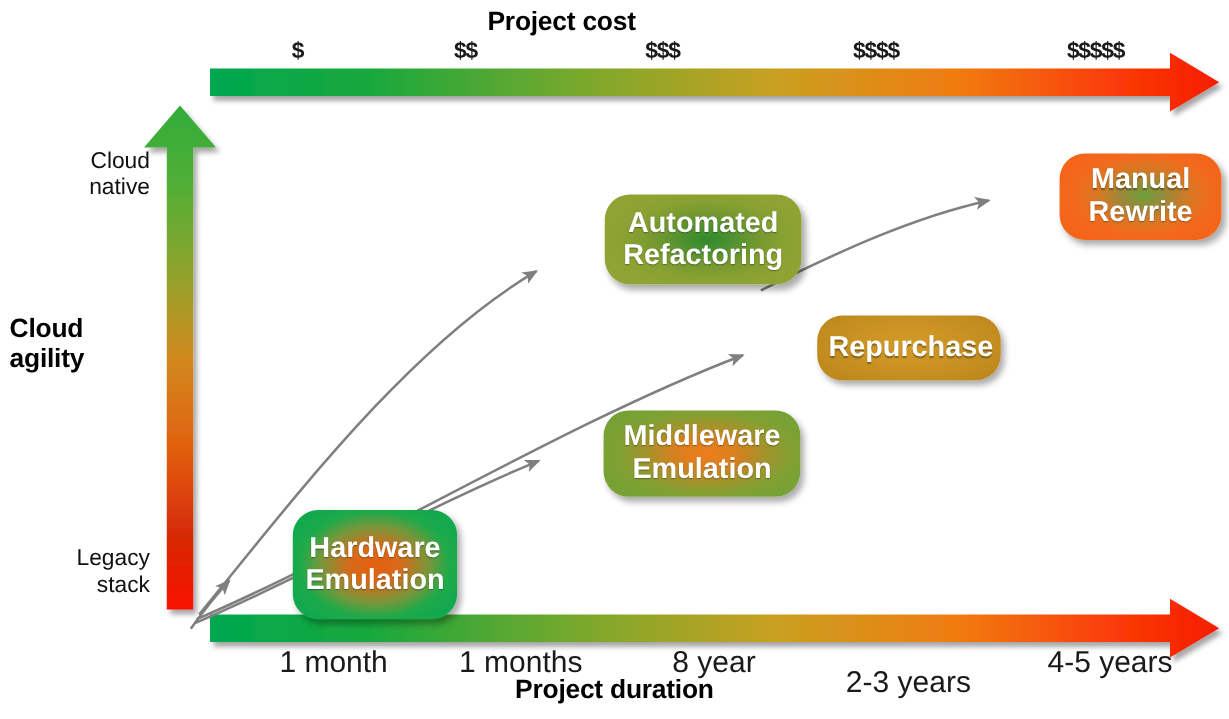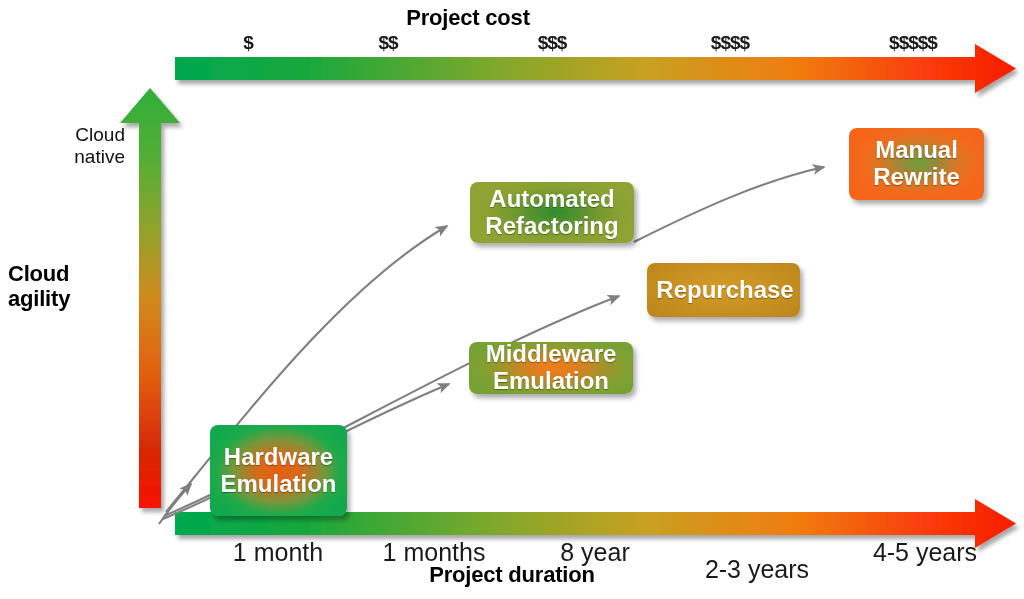--- a/index.html
+++ b/index.html
@@ -56,34 +56,35 @@
     left: 0;
     top: 0;
     width: 1024px;
     height: 599px;
     overflow: visible;
   }
 
   
   .node-box {
     position: absolute;
-    border-radius: 8px;
+    border-radius: 21px;
     box-shadow: 3px 4px 5px rgba(0,0,0,0.33);
     display: flex;
     align-items: center;
     justify-content: center;
     text-align: center;
     color: #ffffff;
     font-weight: bold;
     font-size: 24px;
     line-height: 1.12;
     white-space: pre-line;
     text-shadow: 0 1px 1px rgba(0,0,0,0.35);
     box-sizing: border-box;
     padding: 2px 8px;
+    margin-left: 34px;
   }
 </style>
 </head>
 <body>
 
 <div id="canvas">
 
   <svg class="layer" viewBox="0 0 1024 599">
     <defs>
       <linearGradient id="gradH" x1="0" y1="0" x2="1" y2="0">
@@ -141,34 +142,36 @@
   <div class="tick-label tick-dollar" style="left:913px; top:32px;">$$$$$</div>
 
   <div class="tick-label" style="left:278px; top:538px;">1 month</div>
   <div class="tick-label" style="left:434px; top:538px;">1 months</div>
   <div class="tick-label" style="left:595px; top:538px;">8 year</div>
   <div class="tick-label" style="left:757px; top:538px;margin-top:17px;">2-3 years</div>
   <div class="tick-label" style="left:925px; top:538px;">4-5 years</div>
 
   <div class="axis-end-label" style="left:20px; top:124px; width:105px;">Cloud
 native</div>
+  <div class="axis-end-label" style="left:20px; top:455px; width:105px;">Legacy
+stack</div>
 
   <div class="node-box" style="left:210px; top:425px; width:137px; height:91px;
               background: radial-gradient(ellipse 58% 62% at 50% 50%, #e2600f 0%, #d9691a 26%, #79963a 56%, #1faa4a 78%, #11a84e 100%);">
     <span>Hardware
 Emulation</span>
   </div>
 
-  <div class="node-box" style="left:469px; top:342px; width:164px; height:52px;
+  <div class="node-box" style="left:469px; top:342px; width:164px; height:72px;
               background: radial-gradient(ellipse 56% 60% at 52% 50%, #ef7d1a 0%, #d9801f 28%, #a2932b 55%, #82a032 78%, #77a134 100%);">
     <span>Middleware
 Emulation</span>
   </div>
 
-  <div class="node-box" style="left:470px; top:182px; width:164px; height:61px;
+  <div class="node-box" style="left:470px; top:162px; width:164px; height:75px;
               background: radial-gradient(ellipse 52% 58% at 52% 50%, #2f8b2c 0%, #4f9130 24%, #76992f 52%, #89a132 76%, #8ea333 100%);">
     <span>Automated
 Refactoring</span>
   </div>
 
   <div class="node-box" style="left:647px; top:263px; width:153px; height:54px;
               background: radial-gradient(ellipse 60% 70% at 50% 46%, #d29c28 0%, #cd9524 34%, #c58f20 68%, #bd871d 100%); padding-left: 11px;">
     <span>Repurchase</span>
   </div>
 

